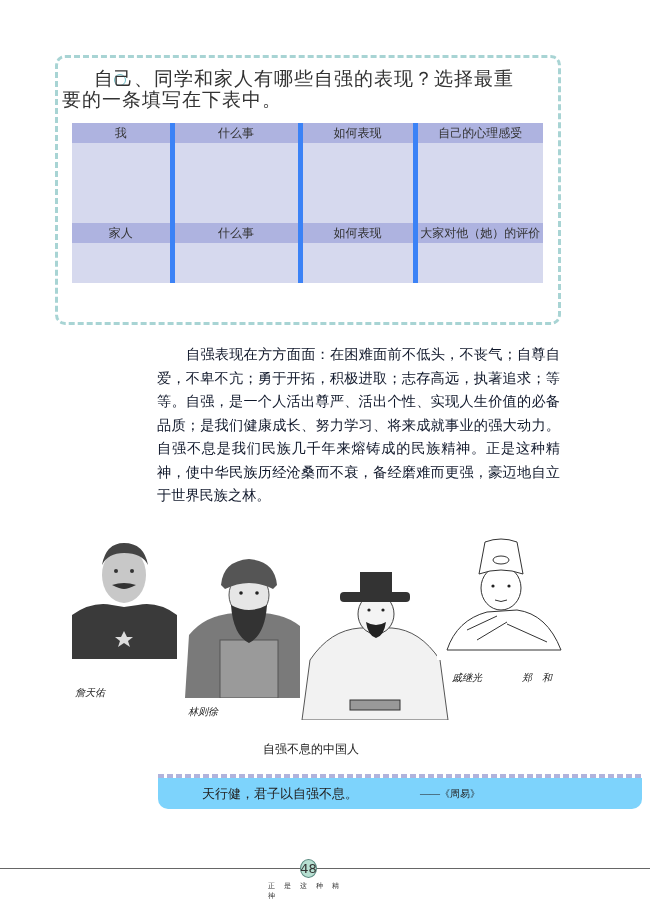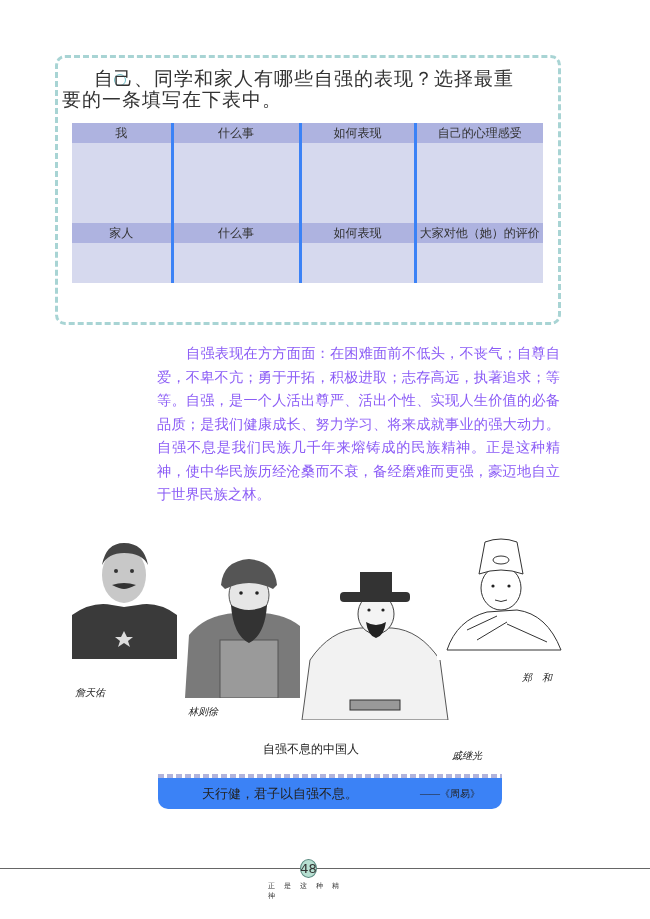--- a/index.html
+++ b/index.html
@@ -20,49 +20,49 @@
       position: absolute; left: 114px; top: 74px; width: 12px; height: 12px;
       border: 1.5px solid #6cbcc4; border-radius: 50%;
     }
 
     
     .fill-table {
       position: absolute; left: 72px; top: 123px; width: 471px;
       border-collapse: collapse; font-family: "DejaVu Serif", serif; font-size: 12px; color: #333;
     }
     .fill-table td {
-      border-left: 3px solid #3b82f6; text-align: center; padding: 0;
+      border-left: 5px solid #3b82f6; text-align: center; padding: 0;
     }
     .fill-table td:first-child { border-left: none; }
     .fill-table tr.hdr td { background: #aeb3e0; height: 20px; }
     .fill-table tr.blank td { background: #d6d9ee; height: 40px; }
 
     
     .body-text {
       position: absolute; left: 157px; top: 343px; width: 403px;
-      font-family: Liberation Mono, monospace; font-size: 14.2px; line-height: 23.5px; color: #8b5cf6;
+      font-family: Liberation Sans, sans-serif; font-size: 14.2px; line-height: 23.5px; color: #0f172a;
       text-indent: 29px; text-align: justify;
     }
 
     
     .portrait { position: absolute; overflow: hidden; }
     .portrait svg { display: block; }
     .portrait-caption {
       position: absolute; font-family: "DejaVu Serif", serif; font-size: 10px; color: #222; font-style: italic;
     }
 
     .figure-caption {
       position: absolute; left: 263px; top: 741px;
       font-family: Liberation Serif, serif; font-size: 12px; color: #222;
     }
 
     
     .quote-banner {
-      position: absolute; left: 158px; top: 777px; width: 344px; height: 32px;
-      background: #3b82f6; border-radius: 0 0 10px 10px;
+      position: absolute; left: 158px; top: 777px; width: 484px; height: 32px;
+      background: #7dd3fc; border-radius: 0 0 10px 10px;
     }
     .quote-banner::before {
       content: ""; position: absolute; left: 0; right: 0; top: -3px; height: 4px;
       background: repeating-linear-gradient(90deg, #b0b3dc 0 6px, #ffffff 6px 9px);
     }
     .quote-text {
       position: absolute; left: 44px; top: 8px; font-family: "DejaVu Sans", sans-serif;
       font-size: 13px; color: #222;
     }
     .quote-source {
@@ -170,21 +170,21 @@
     <path d="M2 150 L10 90 Q30 60 60 58 L92 58 Q120 60 140 90 L148 150 Z" fill="#f2f2f2" stroke="#555"></path>
     <rect x="50" y="130" width="50" height="10" fill="#999" stroke="#333"></rect>
     <ellipse cx="76" cy="44" rx="18" ry="20" fill="#f4f4f4" stroke="#444"></ellipse>
     <rect x="60" y="2" width="32" height="24" fill="#333"></rect>
     <rect x="40" y="22" width="70" height="10" rx="4" fill="#333"></rect>
     <path d="M66 52 Q76 58 86 52 Q84 66 76 68 Q68 66 66 52 Z" fill="#222"></path>
     <circle cx="69" cy="40" r="1.6" fill="#222"></circle>
       <circle cx="83" cy="40" r="1.6" fill="#222"></circle>
   </svg>
 </div>
-<span class="portrait-caption" style="left:452px; top:749px;text-align:right;">戚继光</span>
+<span class="portrait-caption" style="left:452px; top:671px;text-align:right;">戚继光</span>
 
 <div class="portrait" style="left:437px; top:530px; width:128px; height:130px;">
   <svg width="128" height="130" viewBox="0 0 128 130">
     <rect width="128" height="130" fill="#ffffff"></rect>
     <path d="M10 120 Q20 90 50 82 L80 80 Q110 84 124 120 Z" fill="#ffffff" stroke="#333"></path>
     <path d="M30 100 L60 86 M40 110 L70 92 M70 94 L110 112" stroke="#333" fill="none"></path>
     <ellipse cx="64" cy="58" rx="20" ry="22" fill="#ffffff" stroke="#333"></ellipse>
     <path d="M42 44 L48 12 Q64 6 80 12 L86 44 Q64 36 42 44 Z" fill="#ffffff" stroke="#333"></path>
     <ellipse cx="64" cy="30" rx="8" ry="4" fill="none" stroke="#333"></ellipse>
     <circle cx="56" cy="56" r="1.6" fill="#222"></circle>

